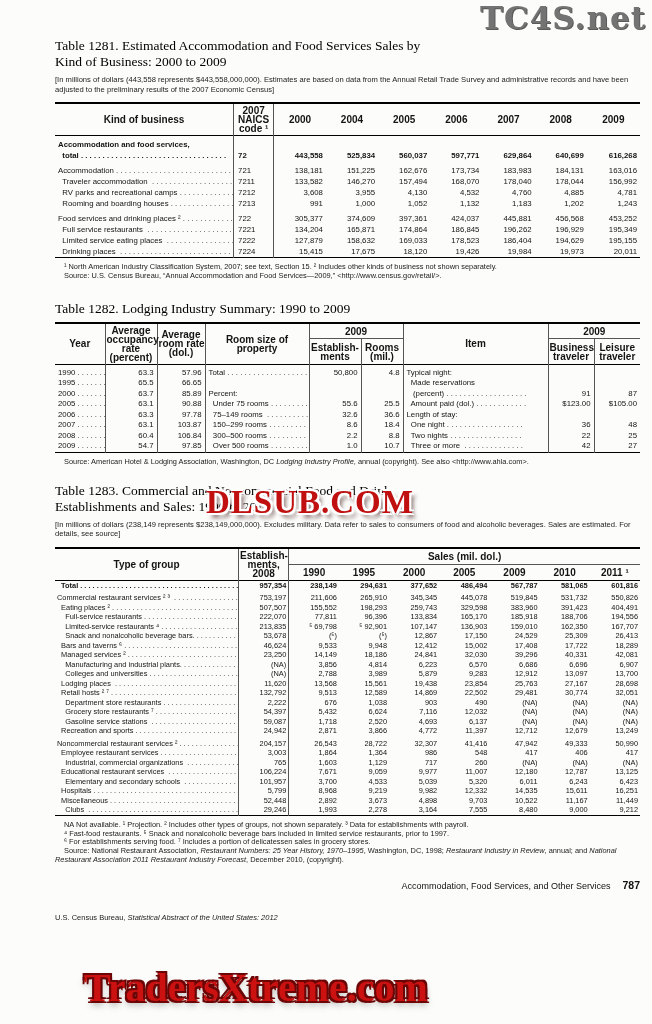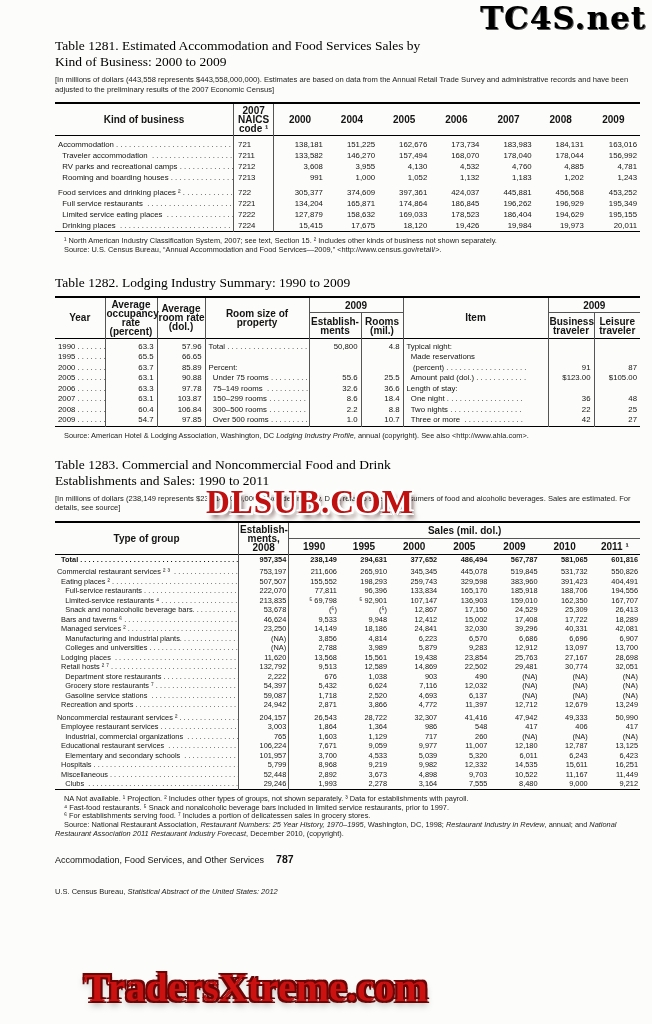--- a/index.html
+++ b/index.html
@@ -36,27 +36,27 @@
   #t1283 tr.gap td{padding-top:3px}
 
   .fns{margin-top:5px;width:585px}
   .fn{font-size:7.4px;line-height:8.8px;margin:0;text-indent:9px;color:#1a1a1a}
   .it{font-style:italic}
 
   .sect{margin:0}
   #sec1282{margin-top:20px}
   #sec1283{margin-top:16px;position:relative}
 
-  .footer-line{width:585px;text-align:left;margin-top:14px;font-size:9px;color:#111}
+  .footer-line{width:585px;text-align:right;margin-top:14px;font-size:9px;color:#111}
   .footer-line .pageno{font-weight:700;font-size:10.5px;margin-left:12px}
   .credit{font-size:7.5px;margin-top:22px;color:#222}
 
   .wm{position:absolute;font-weight:900;pointer-events:none;z-index:5;white-space:nowrap}
   .wm-top{top:0;right:6px;font-family:"DejaVu Serif",serif;font-size:31px;letter-spacing:1px;
-          color:#000000;text-shadow:1px 1px 0 #5a5a5a}
+          color:#737373;text-shadow:1px 1px 0 #5a5a5a}
   .wm-mid{top:484px;left:206px;font-family:"Liberation Serif",serif;font-size:33px;letter-spacing:1px;
           color:#c01010;
           text-shadow:-2px -2px 0 #fff,2px -2px 0 #fff,-2px 2px 0 #fff,2px 2px 0 #fff,4px 5px 4px rgba(40,0,0,.55)}
   .wm-bottom{top:964px;left:84px;font-family:"Liberation Serif",serif;font-size:40px;
           color:#cc1111;
           text-shadow:-2px -2px 0 #6b0606,2px -2px 0 #6b0606,-2px 2px 0 #6b0606,2px 2px 0 #6b0606,0 4px 7px rgba(0,0,0,.35)}
 </style>
 </head>
 <body>
 
@@ -87,20 +87,32 @@
           <th>2000</th>
           <th>2004</th>
           <th>2005</th>
           <th>2006</th>
           <th>2007</th>
           <th>2008</th>
           <th>2009</th>
         </tr>
       </thead>
       <tbody>
+          <tr class="bold">
+            <td>Accommodation and food services,
+  total . . . . . . . . . . . . . . . . . . . . . . . . . . . . . . . . . .</td>
+            <td>72</td>
+            <td>443,558</td>
+            <td>525,834</td>
+            <td>560,037</td>
+            <td>597,771</td>
+            <td>629,864</td>
+            <td>640,699</td>
+            <td>616,268</td>
+          </tr>
           <tr class="gap">
             <td>Accommodation . . . . . . . . . . . . . . . . . . . . . . . . . . . . . . . . . .</td>
             <td>721</td>
             <td>138,181</td>
             <td>151,225</td>
             <td>162,676</td>
             <td>173,734</td>
             <td>183,983</td>
             <td>184,131</td>
             <td>163,016</td>

